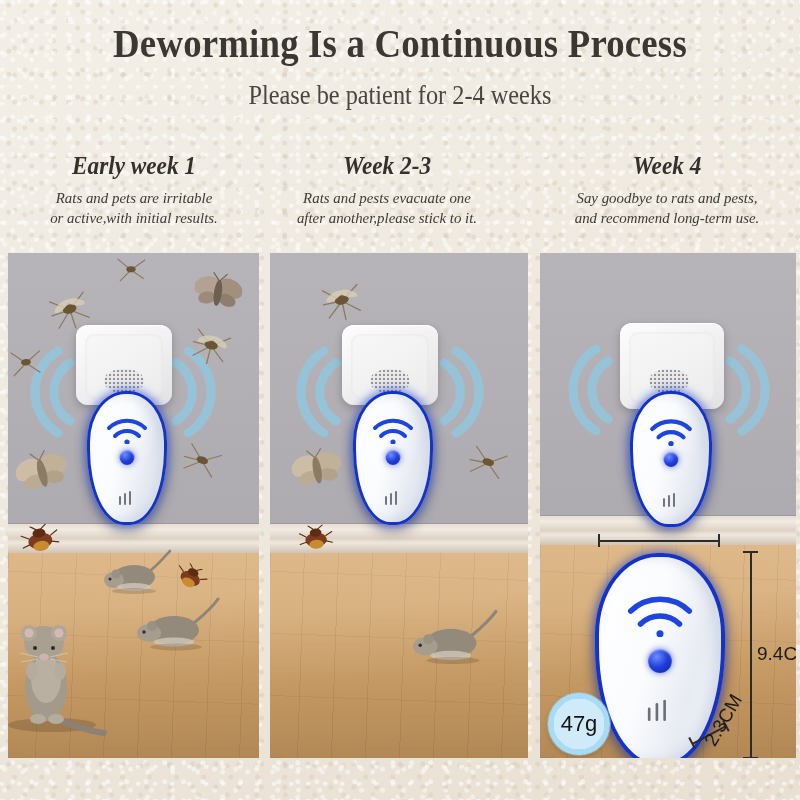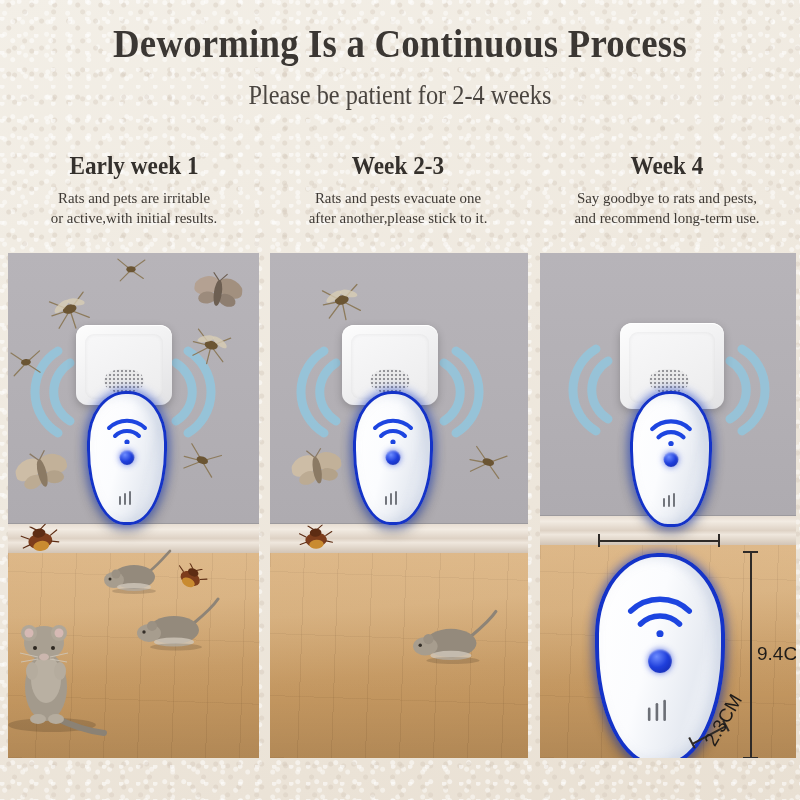--- a/index.html
+++ b/index.html
@@ -32,23 +32,23 @@
     letter-spacing:.2px;transform:scaleX(.92);transform-origin:50% 50%;
     white-space:nowrap;
   }
   .subtitle{
     position:absolute;top:80px;left:0;width:800px;text-align:center;
     font-size:27px;color:#4a4540;transform:scaleX(.9);transform-origin:50% 50%;
     white-space:nowrap;
   }
 
   
-  .col{position:absolute;top:152px;}
+  .col{position:absolute;top:152px;font-style:italic;}
   .col.c1{left:8px;width:252px;}
-  .col.c2{left:268px;width:260px;}
+  .col.c2{left:257px;width:260px;}
   .col.c3{left:538px;width:258px;}
 
   .col-title{
     text-align:center;font-size:25px;font-weight:bold;color:#34302c;
     transform:scaleX(.93);white-space:nowrap;
   }
   .col-desc{
     margin-top:8px;text-align:center;font-size:15.5px;line-height:1.27;
     color:#3e3934;transform:scaleX(.96);
   }
@@ -468,13 +468,16 @@
   <div class="dim-line" style="left:210px;top:298px;width:1.6px;height:208px;"></div>
   <div class="dim-cap" style="left:203px;top:298px;width:15px;height:1.6px;"></div>
   <div class="dim-cap" style="left:203px;top:504px;width:15px;height:1.6px;"></div>
   <div class="dim-label" style="left:217px;top:390px;">9.4CM</div>
 
   <div class="dim-line" style="left:152px;top:490px;width:38px;height:1.5px;transform:rotate(-28deg);transform-origin:0 0;"></div>
   <div class="dim-cap" style="left:151px;top:484px;width:1.5px;height:12px;transform:rotate(-28deg);"></div>
   <div class="dim-cap" style="left:185px;top:467px;width:1.5px;height:12px;transform:rotate(-28deg);"></div>
   <div class="dim-label" style="left:160px;top:486px;transform:rotate(-60deg);transform-origin:0 0;">2.3CM</div>
 
+  <div class="badge-47g" style="left:8px;top:440px;">
+    <span>47g</span>
+  </div>
 </div>
 
 </body></html>

